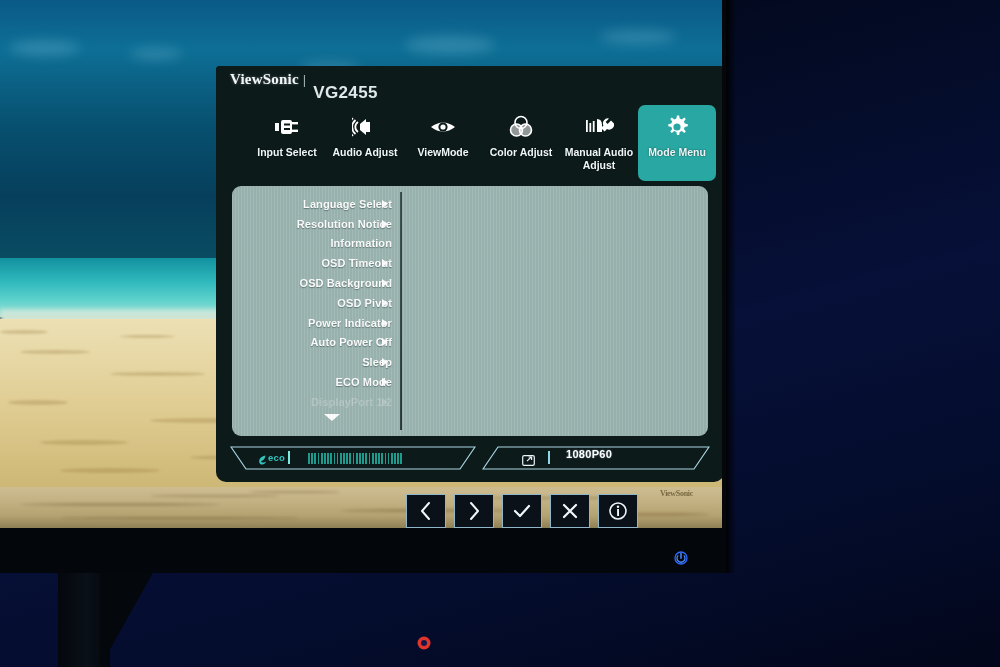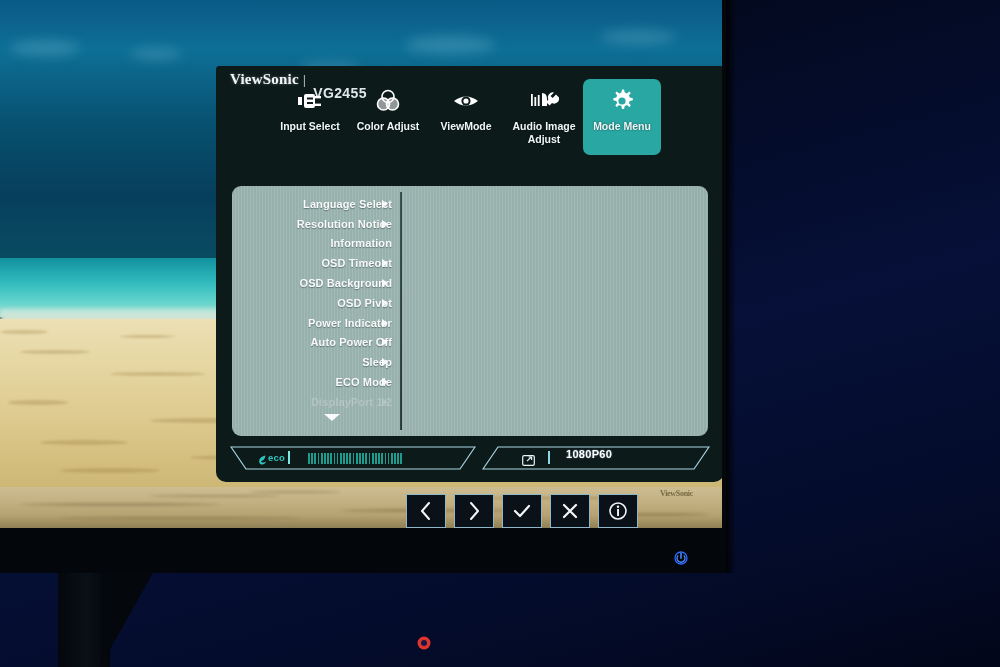--- a/index.html
+++ b/index.html
@@ -54,28 +54,28 @@
   #logo-tab{
     position:absolute;left:0px;top:0px;width:170px;height:26px;
     background:#0d1a1a;border-radius:4px 10px 0 0;
     display:flex;align-items:center;padding-left:14px;box-sizing:border-box;
   }
   #logo-tab .brand{
     color:#f2f6f7;font-family:"Liberation Serif", serif;font-weight:bold;
     font-size:15px;letter-spacing:.2px;text-shadow:0 0 3px rgba(255,255,255,.35);
   }
   #logo-tab .model{
-    color:#dfe8ea;font-size:14px;font-weight:bold;margin-left:5px;letter-spacing:.4px;margin-top:28px;
+    color:#dfe8ea;font-size:17px;font-weight:bold;margin-left:5px;letter-spacing:.4px;margin-top:28px;
   }
   #logo-tab .bar{color:#9fb0b3;font-size:13px;margin-left:4px;margin-right:2px;}
 
   
   #nav{
-    position:absolute;left:0;top:10px;width:100%;height:84px;
-    display:flex;align-items:flex-start;justify-content:center;
+    position:absolute;left:0;top:36px;width:100%;height:84px;
+    display:flex;align-items:flex-start;justify-content:flex-end;
     padding-right:8px;box-sizing:border-box;
   }
   .nav-item{
     width:78px;min-height:76px;margin-top:3px;
     display:flex;flex-direction:column;align-items:center;justify-content:flex-start;
     padding-top:9px;box-sizing:border-box;border-radius:7px;
     cursor:pointer;
   }
   .nav-item.active{background:#29a8a3;}
   .nav-icon{height:26px;display:flex;align-items:center;justify-content:center;margin-bottom:6px;}
@@ -250,54 +250,66 @@
                 <rect x="7" y="3" width="11" height="14" rx="2" fill="#ffffff"></rect>
                 <rect x="10" y="6.5" width="6" height="2" fill="#0d1a1a"></rect>
                 <rect x="10" y="11" width="6" height="2" fill="#0d1a1a"></rect>
                 <rect x="18" y="5" width="6" height="2.4" fill="#ffffff"></rect>
                 <rect x="18" y="12.6" width="6" height="2.4" fill="#ffffff"></rect>
               </svg>
             </span>
             <span class="nav-label">Input Select</span>
           </div>
 
+          <div class="nav-item">
+            <span class="nav-icon">
+              <svg width="26" height="22" viewBox="0 0 26 22">
+                <path d="M14 3 L8 8 L8 14 L14 19 Z" fill="#ffffff"></path>
+                <rect x="14" y="6" width="4" height="10" fill="#ffffff"></rect>
+                <path d="M6 6 A6 6 0 0 0 6 16" stroke="#ffffff" stroke-width="1.8" fill="none"></path>
+                <path d="M3.5 4 A9 9 0 0 0 3.5 18" stroke="#ffffff" stroke-width="1.8" fill="none"></path>
+                <path d="M1 2.2 A12 12 0 0 0 1 19.8" stroke="#ffffff" stroke-width="1.6" fill="none"></path>
+              </svg>
+            </span>
+            <span class="nav-label">Audio Adjust</span>
+          </div>
+
+          <div class="nav-item">
+            <span class="nav-icon">
+              <svg width="28" height="18" viewBox="0 0 28 18">
+                <path d="M2 9 Q14 0 26 9 Q14 18 2 9 Z" fill="#ffffff"></path>
+                <circle cx="14" cy="9" r="4.6" fill="#0d1a1a"></circle>
+                <circle cx="14" cy="9" r="2.6" fill="#ffffff"></circle>
+              </svg>
+            </span>
+            <span class="nav-label">ViewMode</span>
+          </div>
 
           <div class="nav-item">
             <span class="nav-icon">
               <svg width="26" height="24" viewBox="0 0 26 24">
                 <circle cx="13" cy="7.5" r="6" stroke="#ffffff" stroke-width="1.6" fill="none"></circle>
                 <circle cx="8.5" cy="15" r="6" stroke="#ffffff" stroke-width="1.6" fill="rgba(255,255,255,.55)"></circle>
                 <circle cx="17.5" cy="15" r="6" stroke="#ffffff" stroke-width="1.6" fill="rgba(255,255,255,.55)"></circle>
               </svg>
             </span>
             <span class="nav-label">Color Adjust</span>
-          </div>
-
-          <div class="nav-item">
-            <span class="nav-icon">
-              <svg width="28" height="18" viewBox="0 0 28 18">
-                <path d="M2 9 Q14 0 26 9 Q14 18 2 9 Z" fill="#ffffff"></path>
-                <circle cx="14" cy="9" r="4.6" fill="#0d1a1a"></circle>
-                <circle cx="14" cy="9" r="2.6" fill="#ffffff"></circle>
-              </svg>
-            </span>
-            <span class="nav-label">ViewMode</span>
           </div>
 
           <div class="nav-item">
             <span class="nav-icon">
               <svg width="30" height="22" viewBox="0 0 30 22">
                 <rect x="2" y="4" width="1.8" height="12" fill="#ffffff"></rect>
                 <rect x="5.4" y="7" width="1.8" height="9" fill="#ffffff"></rect>
                 <rect x="8.8" y="5" width="1.8" height="11" fill="#ffffff"></rect>
                 <path d="M13 3 q5 0 5 6 v7 h-5 z" fill="#ffffff"></path>
                 <path d="M27 4.5 l-3.4 3.4 -2 -2 L25 2.5 a5 5 0 0 0 -5.6 7 l-2.4 2.4 3.6 3.6 2.4 -2.4 a5 5 0 0 0 7 -5.6 z" fill="#ffffff"></path>
               </svg>
             </span>
-            <span class="nav-label">Audio Image Adjust</span>
+            <span class="nav-label">Manual Audio Adjust</span>
           </div>
 
           <div class="nav-item active">
             <span class="nav-icon">
               <svg width="26" height="26" viewBox="0 0 26 26">
                 <path d="M13 1.5 l2.1 0 0.6 3.0 2.2 0.9 2.4-1.9 1.5 1.5 -1.9 2.4 0.9 2.2 3.0 0.6 0 2.1 -3.0 0.6 -0.9 2.2 1.9 2.4 -1.5 1.5 -2.4-1.9 -2.2 0.9 -0.6 3.0 -2.1 0 -0.6-3.0 -2.2-0.9 -2.4 1.9 -1.5-1.5 1.9-2.4 -0.9-2.2 -3.0-0.6 0-2.1 3.0-0.6 0.9-2.2 -1.9-2.4 1.5-1.5 2.4 1.9 2.2-0.9 z" fill="#ffffff"></path>
                 <circle cx="13" cy="13" r="3.6" fill="#29a8a3"></circle>
               </svg>
             </span>
             <span class="nav-label">Mode Menu</span>

